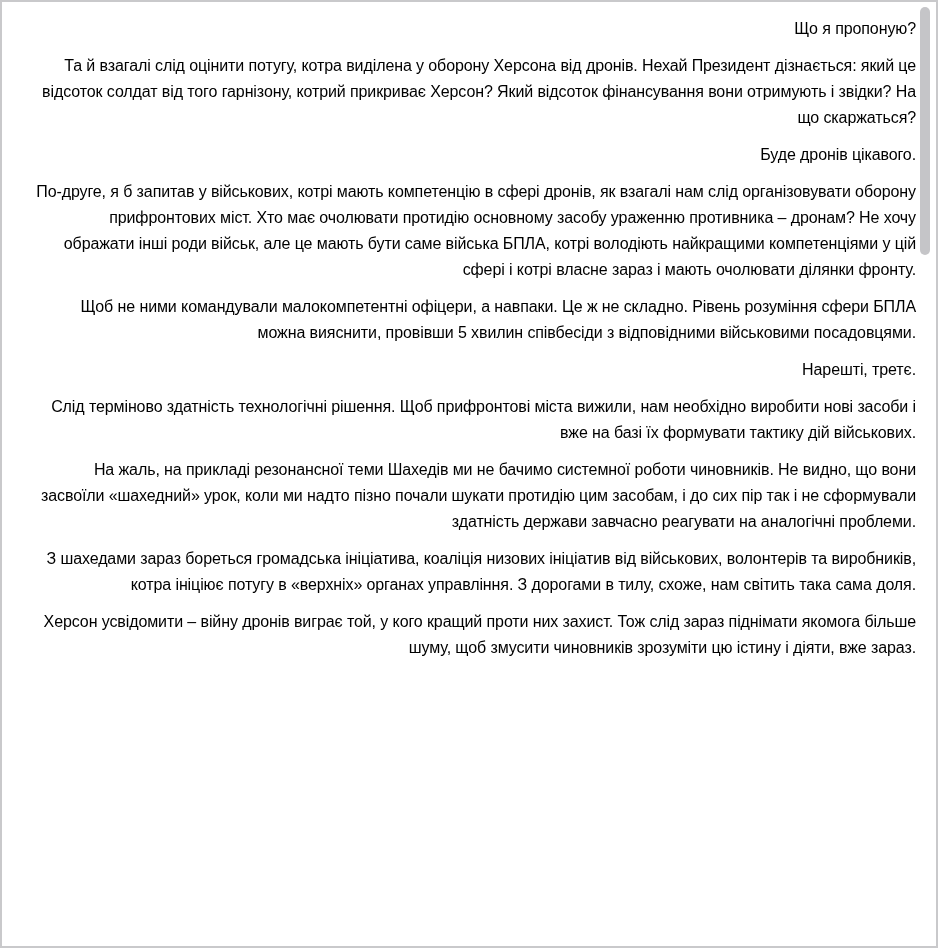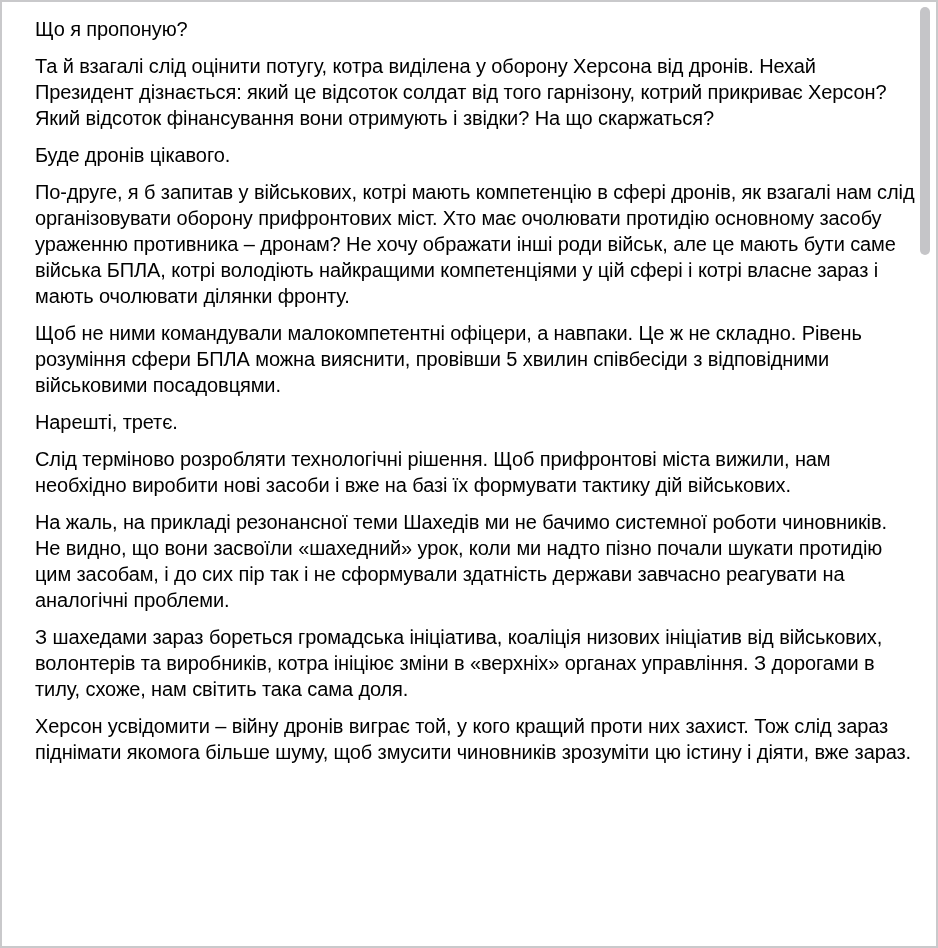--- a/index.html
+++ b/index.html
@@ -16,24 +16,24 @@
     background: var(--bg, #ffffff);
     overflow: hidden;
     font-family: "Liberation Sans", "DejaVu Sans", sans-serif;
   }
   .doc {
     box-sizing: border-box;
     width: 100%;
     height: 100%;
     padding: 14px 20px 0 33px;
     color: var(--text, #000000);
-    font-size: 20px;
+    font-size: 16px;
     line-height: 26px;
     letter-spacing: -0.1px;
-    text-align: left;
+    text-align: right;
   }
   .para {
     margin: 0 0 11px 0;
   }
   .scrollbar-track {
     position: absolute;
     top: 0;
     right: 2px;
     width: 16px;
     height: 100%;
@@ -53,21 +53,21 @@
 <body>
 
 <div class="viewport">
   <div class="doc">
       <p class="para">Що я пропоную?</p>
       <p class="para">Та й взагалі слід оцінити потугу, котра виділена у оборону Херсона від дронів. Нехай Президент дізнається: який це відсоток солдат від того гарнізону, котрий прикриває Херсон? Який відсоток фінансування вони отримують і звідки? На що скаржаться?</p>
       <p class="para">Буде дронів цікавого.</p>
       <p class="para">По-друге, я б запитав у військових, котрі мають компетенцію в сфері дронів, як взагалі нам слід організовувати оборону прифронтових міст. Хто має очолювати протидію основному засобу ураженню противника – дронам? Не хочу ображати інші роди військ, але це мають бути саме війська БПЛА, котрі володіють найкращими компетенціями у цій сфері і котрі власне зараз і мають очолювати ділянки фронту.</p>
       <p class="para">Щоб не ними командували малокомпетентні офіцери, а навпаки. Це ж не складно. Рівень розуміння сфери БПЛА можна вияснити, провівши 5 хвилин співбесіди з відповідними військовими посадовцями.</p>
       <p class="para">Нарешті, третє.</p>
-      <p class="para">Слід терміново розробляти технологічні рішення. Щоб прифронтові міста вижили, нам необхідно виробити нові засоби і вже на базі їх формувати тактику дій військових.</p>
+      <p class="para">Слід терміново здатність технологічні рішення. Щоб прифронтові міста вижили, нам необхідно виробити нові засоби і вже на базі їх формувати тактику дій військових.</p>
       <p class="para">На жаль, на прикладі резонансної теми Шахедів ми не бачимо системної роботи чиновників. Не видно, що вони засвоїли «шахедний» урок, коли ми надто пізно почали шукати протидію цим засобам, і до сих пір так і не сформували здатність держави завчасно реагувати на аналогічні проблеми.</p>
-      <p class="para">З шахедами зараз бореться громадська ініціатива, коаліція низових ініціатив від військових, волонтерів та виробників, котра ініціює зміни в «верхніх» органах управління. З дорогами в тилу, схоже, нам світить така сама доля.</p>
+      <p class="para">З шахедами зараз бореться громадська ініціатива, коаліція низових ініціатив від військових, волонтерів та виробників, котра ініціює потугу в «верхніх» органах управління. З дорогами в тилу, схоже, нам світить така сама доля.</p>
       <p class="para">Херсон усвідомити – війну дронів виграє той, у кого кращий проти них захист. Тож слід зараз піднімати якомога більше шуму, щоб змусити чиновників зрозуміти цю істину і діяти, вже зараз.</p>
     </div>
   <div class="scrollbar-track">
     <div class="scrollbar-thumb" style="top: 5px; height: 248px;"></div>
   </div>
 </div>
 
 </body></html>

